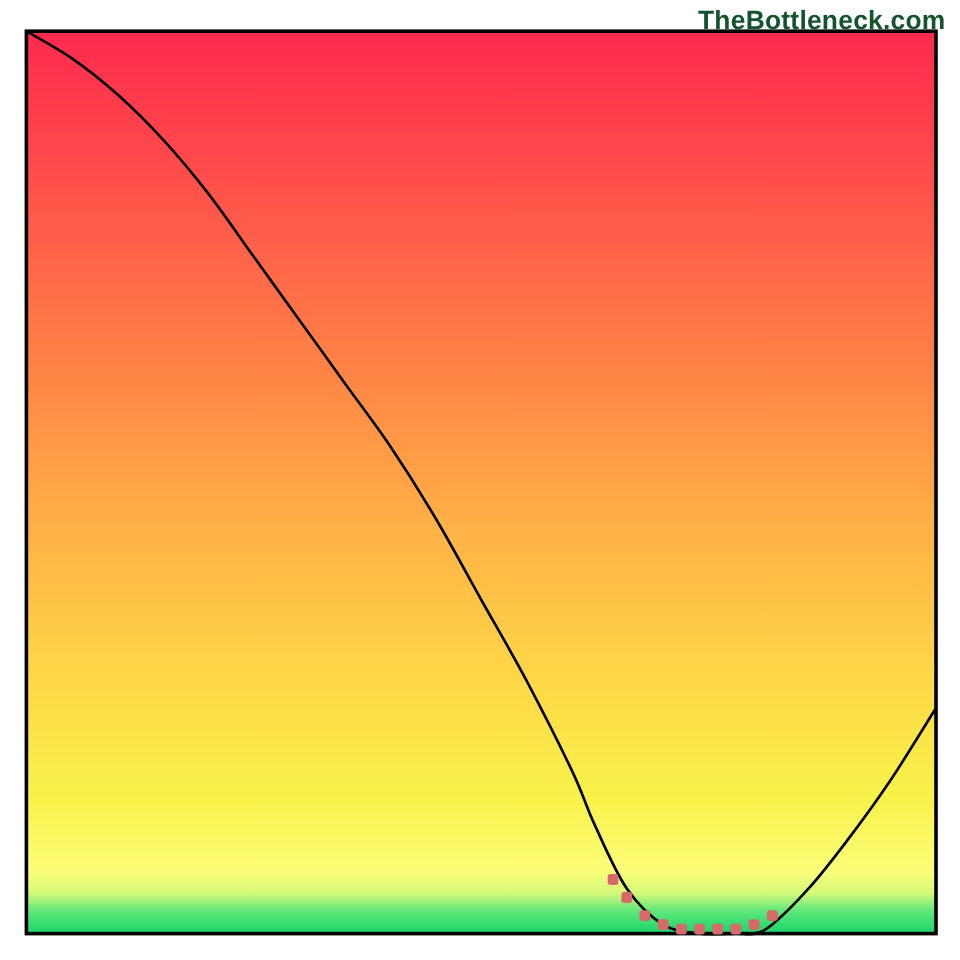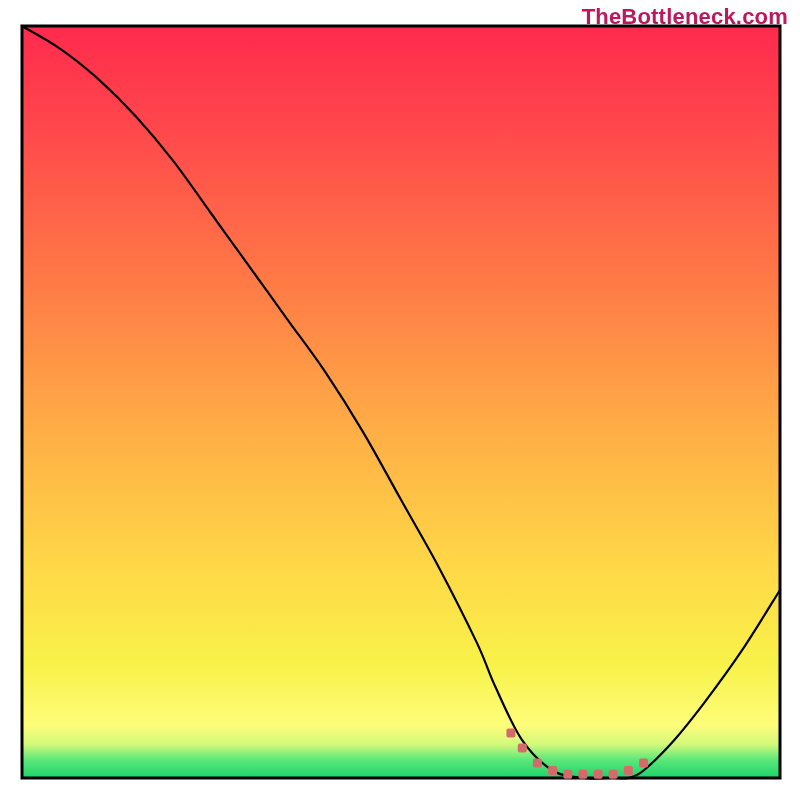--- a/index.html
+++ b/index.html
@@ -15,21 +15,21 @@
     width: 800px;
     height: 800px;
   }
   .watermark {
     position: absolute;
     top: 4px;
     right: 12px;
     font-family: Arial, Helvetica, sans-serif;
     font-size: 22px;
     font-weight: bold;
-    color: #be185d;
+    color: #14532d;
     letter-spacing: 0.2px;
   }
   svg {
     position: absolute;
     top: 0;
     left: 0;
   }
 </style>
 </head>
 <body>

